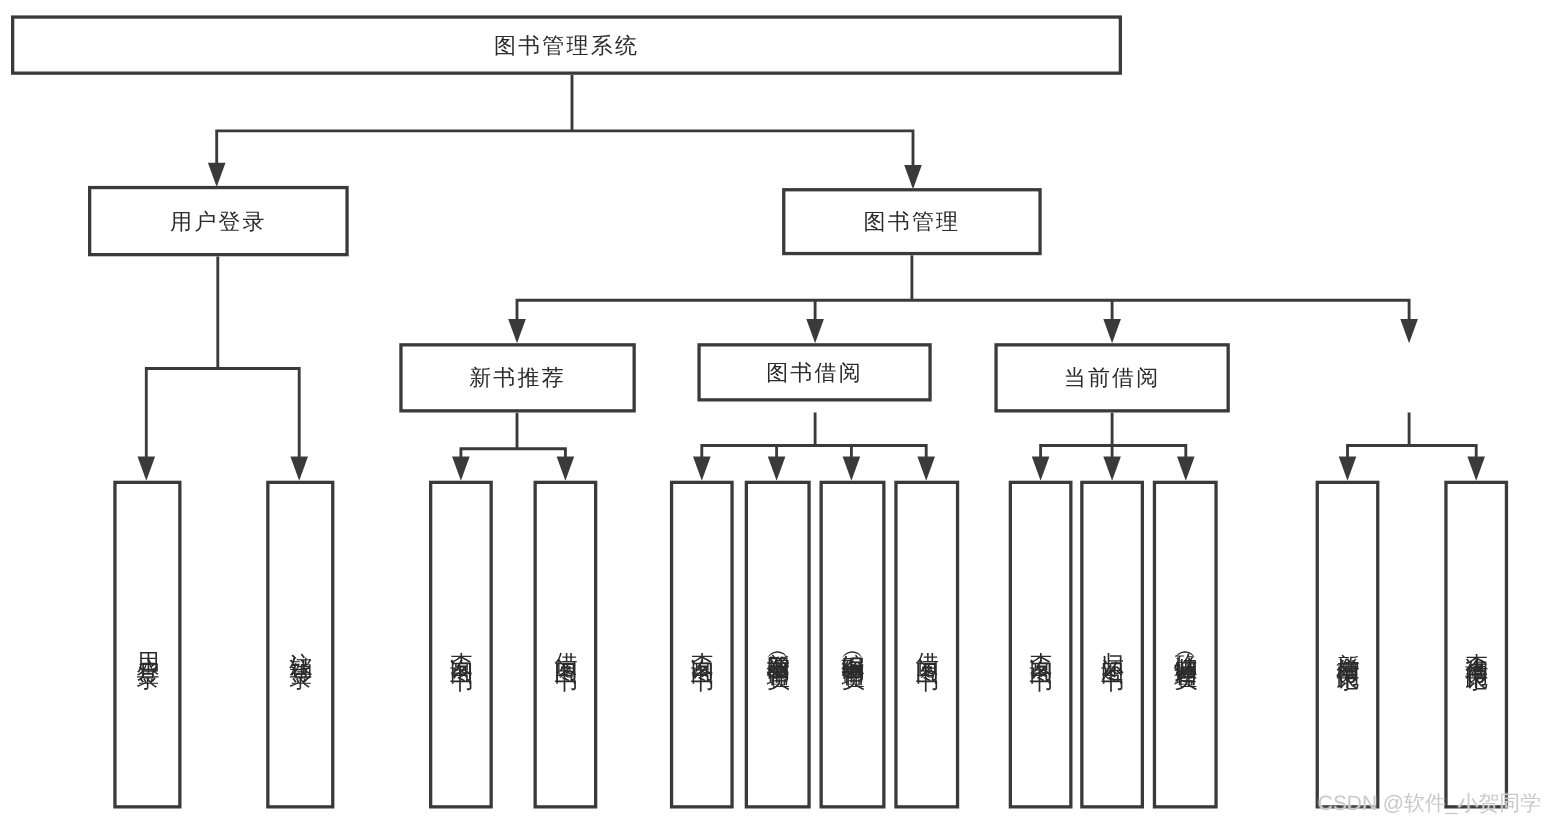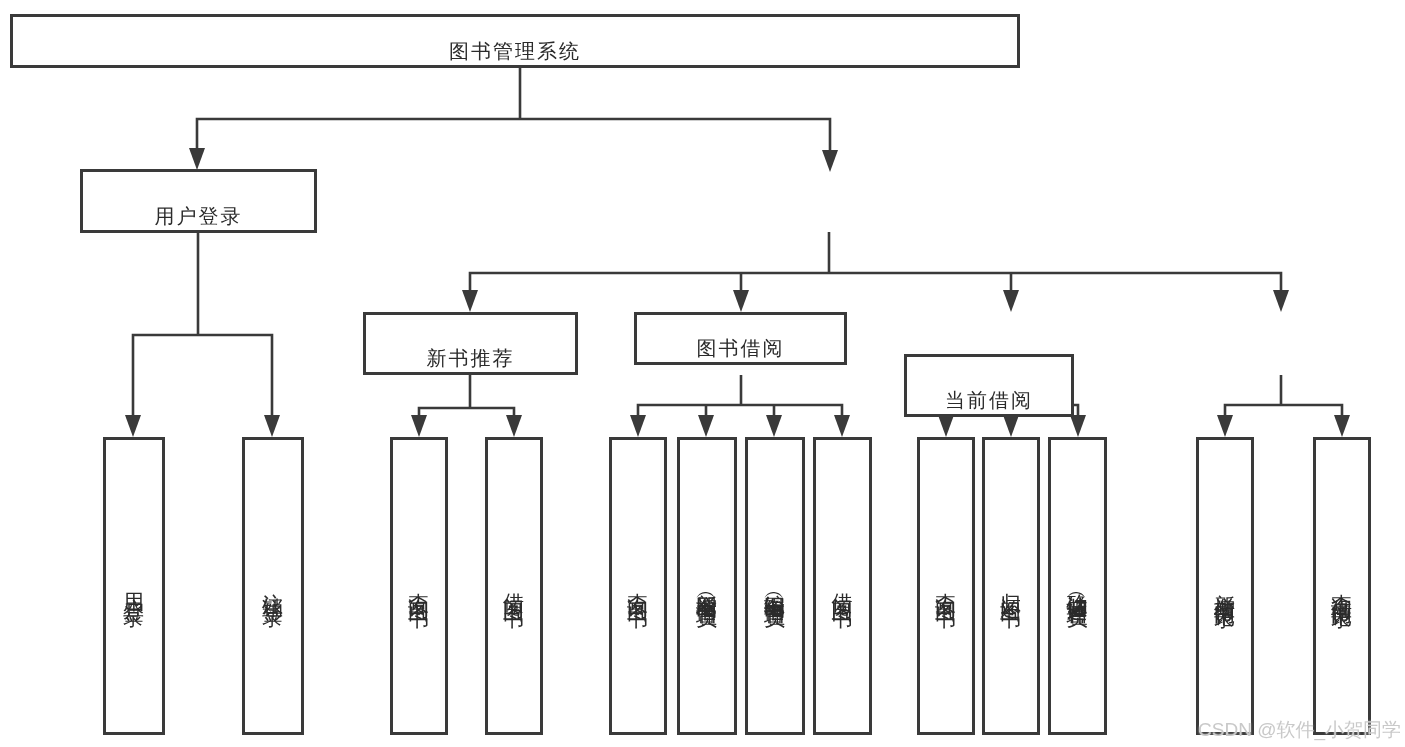--- a/index.html
+++ b/index.html
@@ -26,21 +26,21 @@
   svg.connectors line, svg.connectors polyline {
     stroke: var(--line);
     stroke-width: 2.6;
     fill: none;
   }
   svg.connectors polygon { fill: var(--line); stroke: none; }
   .hbox {
     position: absolute;
     background: var(--background);
     border: 3px solid var(--line);
-    display: flex; align-items: flex-end; justify-content: center;
+    display: flex; align-items: center; justify-content: center;
   }
   .hbox .lbl {
     font-size: 20px;
     letter-spacing: 2px;
     color: var(--text);
     white-space: nowrap;
   }
   .vbox {
     position: absolute;
     top: 437px; height: 298px;
@@ -135,28 +135,31 @@
     </g>
   </svg>
 
   <div class="hbox" style="left:10px; top:14px; width:1010px; height:54px;">
     <span class="lbl">图书管理系统</span>
   </div>
 
   <div class="hbox" style="left:80px; top:169px; width:237px; height:64px;">
     <span class="lbl">用户登录</span>
   </div>
+  <div class="hbox" style="left:711px; top:171px; width:236px; height:61px;">
+    <span class="lbl">图书管理</span>
+  </div>
 
   <div class="hbox" style="left:363px; top:312px; width:215px; height:63px;">
     <span class="lbl">新书推荐</span>
   </div>
   <div class="hbox" style="left:634px; top:312px; width:213px; height:53px;">
     <span class="lbl">图书借阅</span>
   </div>
-  <div class="hbox" style="left:904px; top:312px; width:170px; height:63px;margin-top:42px;">
+  <div class="hbox" style="left:904px; top:312px; width:214px; height:63px;">
     <span class="lbl">当前借阅</span>
   </div>
 
   <div class="vbox" style="left:103px; width:62px;">
     <span class="lbl">用户登录</span>
   </div>
   <div class="vbox" style="left:242px; width:62px;">
     <span class="lbl">注销登录</span>
   </div>
 

